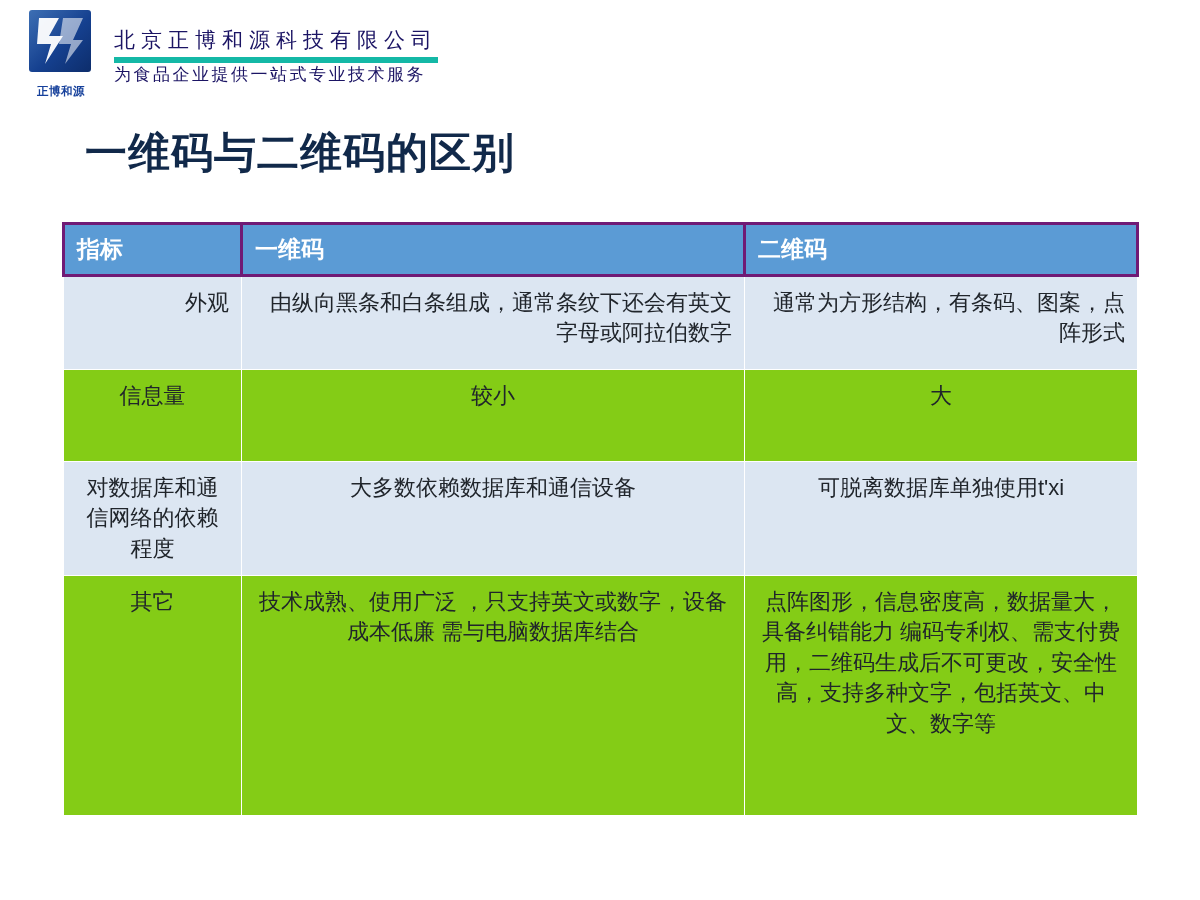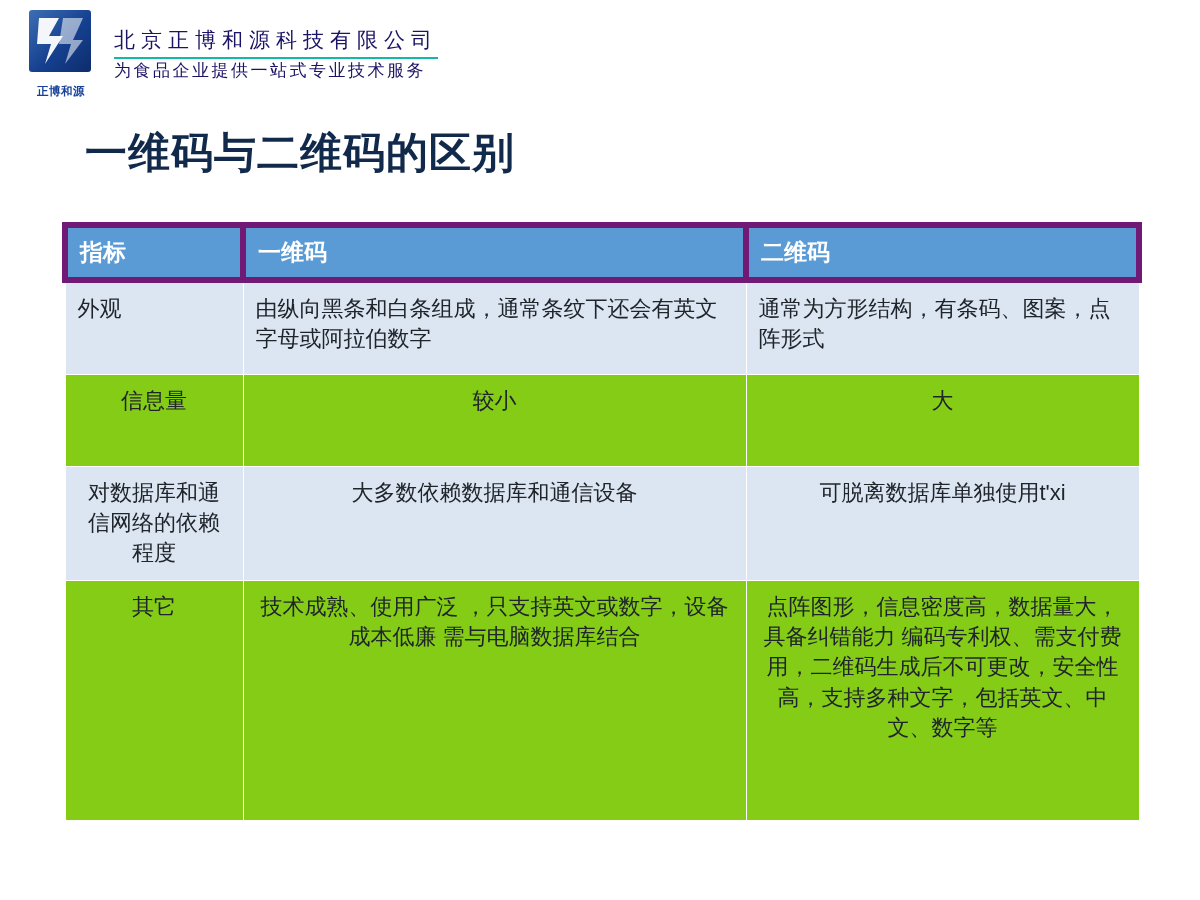--- a/index.html
+++ b/index.html
@@ -59,21 +59,21 @@
   .company-block {
     position: absolute;
     left: 92px;
     top: 18px;
   }
   .company-name {
     font-size: 21px;
     color: #1b1464;
     letter-spacing: 6px;
     font-weight: normal;
-    border-bottom: 2px solid #14b8a6;
+    border-bottom: 6px solid #14b8a6;
     padding-bottom: 6px;
     display: inline-block;
     line-height: 1.1;
   }
   .company-slogan {
     font-size: 17px;
     color: #1b1464;
     letter-spacing: 2.5px;
   }
 
@@ -106,35 +106,35 @@
 
   table.cmp th {
     background: #5b9bd5;
     color: #ffffff;
     font-size: 23px;
     font-weight: bold;
     text-align: left;
     padding: 9px 12px;
     height: 44px;
     vertical-align: middle;
-    border: 6px solid #701a75;
+    border: 3px solid #701a75;
   }
   table.cmp td {
     font-size: 22px;
     color: #20252b;
     text-align: left;
     padding: 11px 12px;
     vertical-align: top;
     border: 1px solid #ffffff;
     line-height: 1.38;
   }
   table.cmp tr.r-odd td { background: #dce6f2; }
   table.cmp tr.r-even td { background: #84cc16; text-align: center; }
 
-  tr.row-appearance td { height: 94px; }
+  tr.row-appearance td { height: 94px; text-align: right; }
   tr.row-capacity td { height: 92px; }
   tr.row-dependency td { height: 112px; text-align: center; }
   tr.row-other td { height: 240px; }
 </style>
 </head>
 <body>
 
 <div class="slide">
 
   <div class="letterhead">

